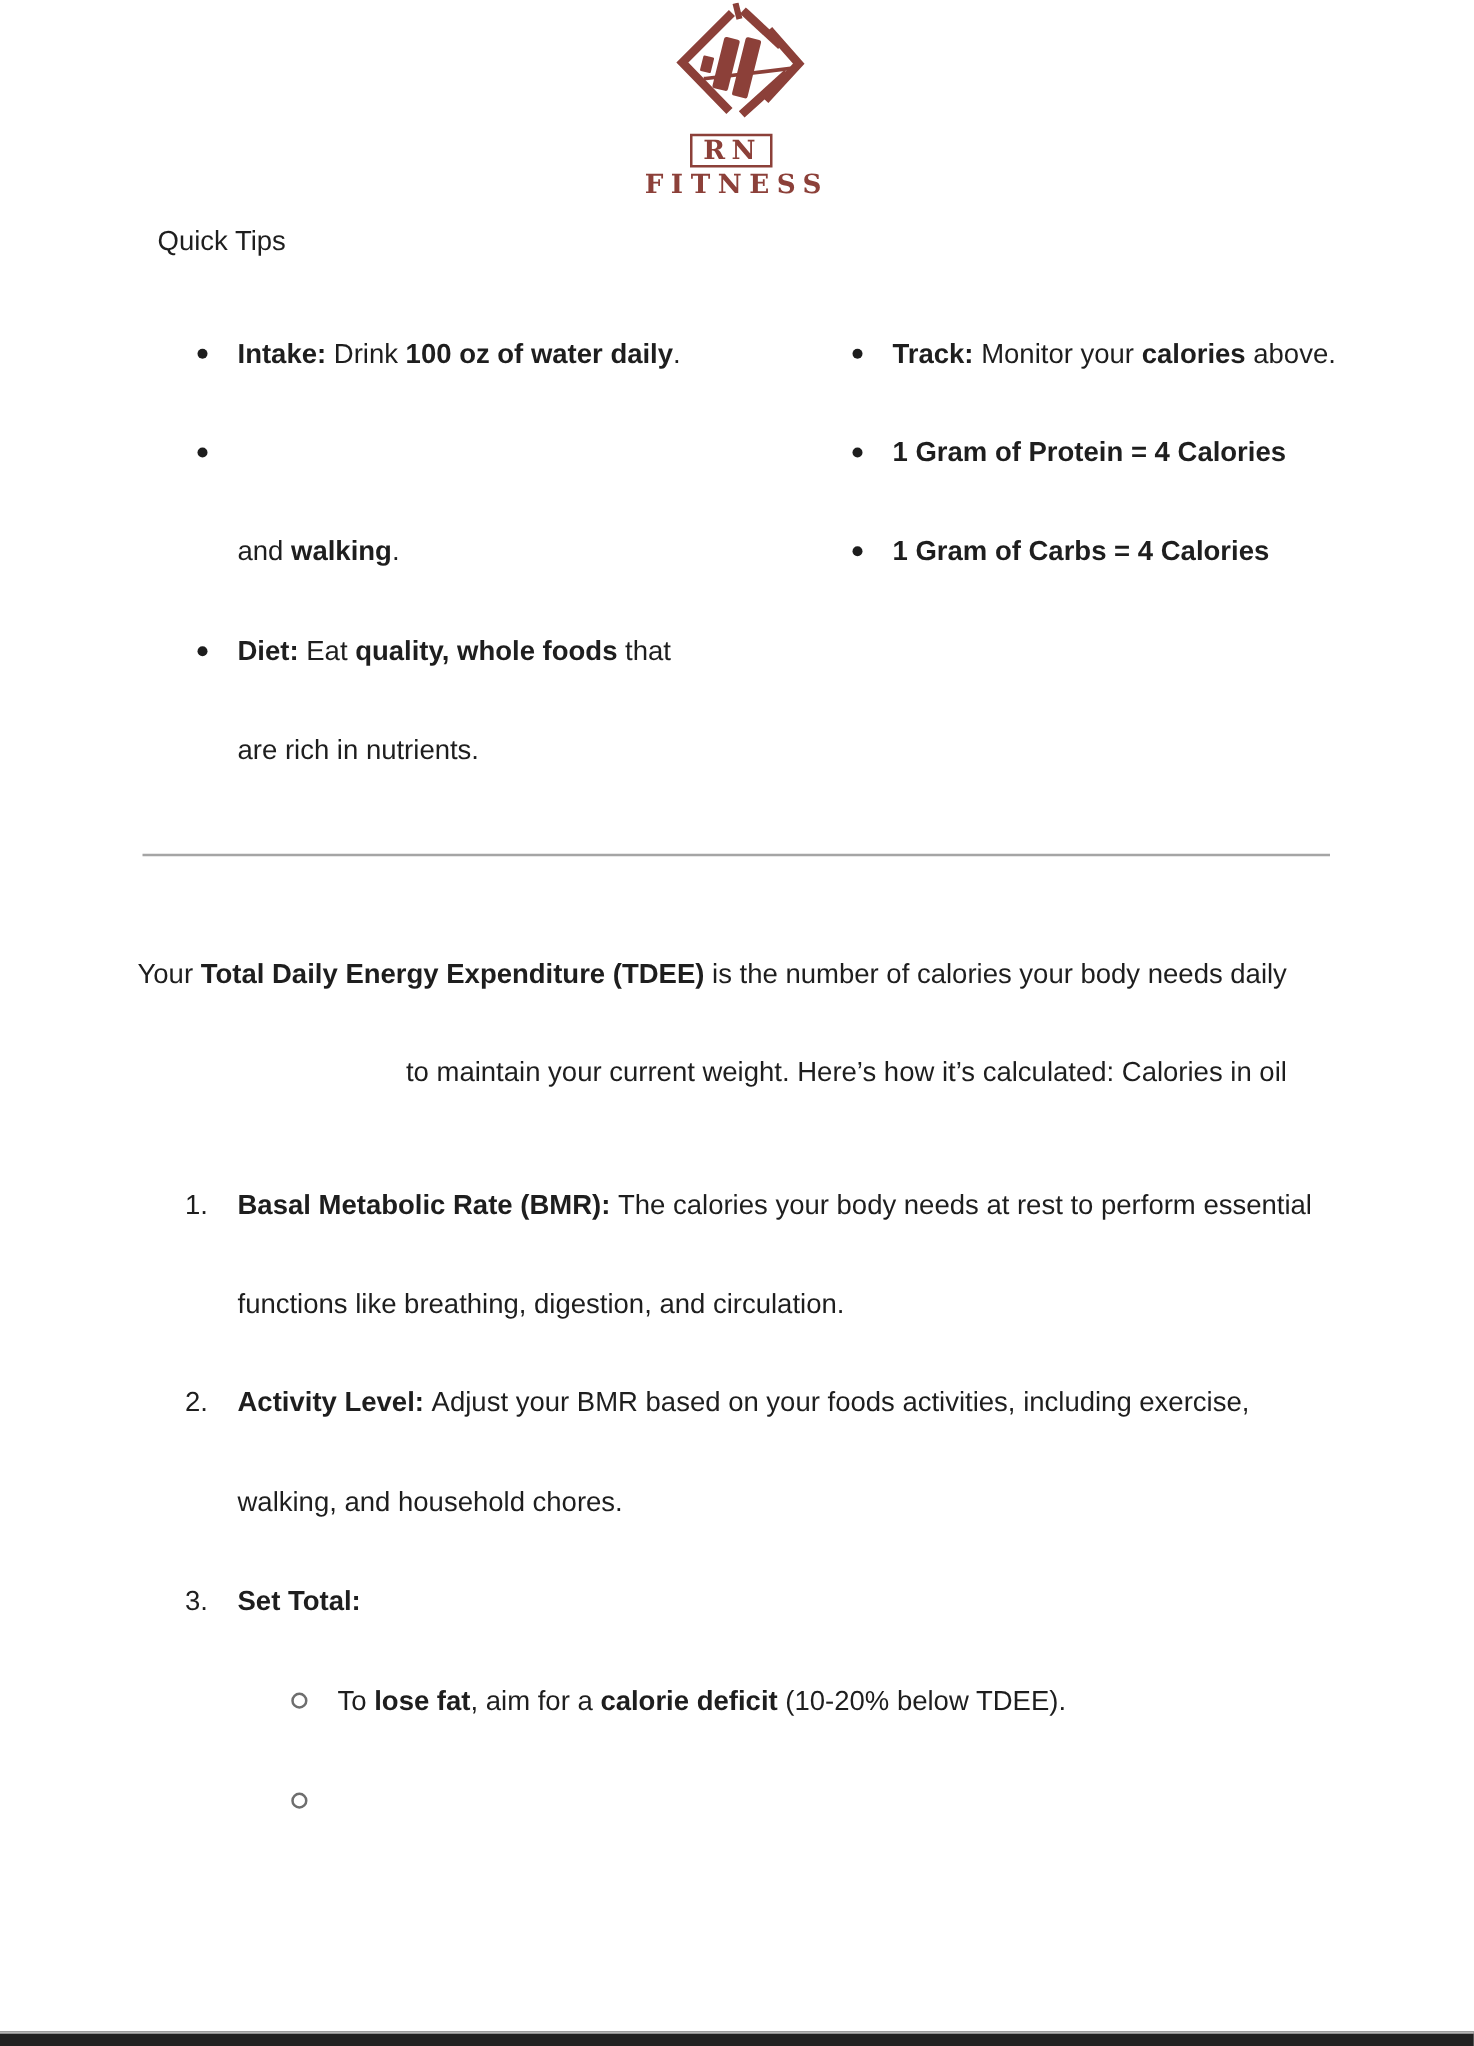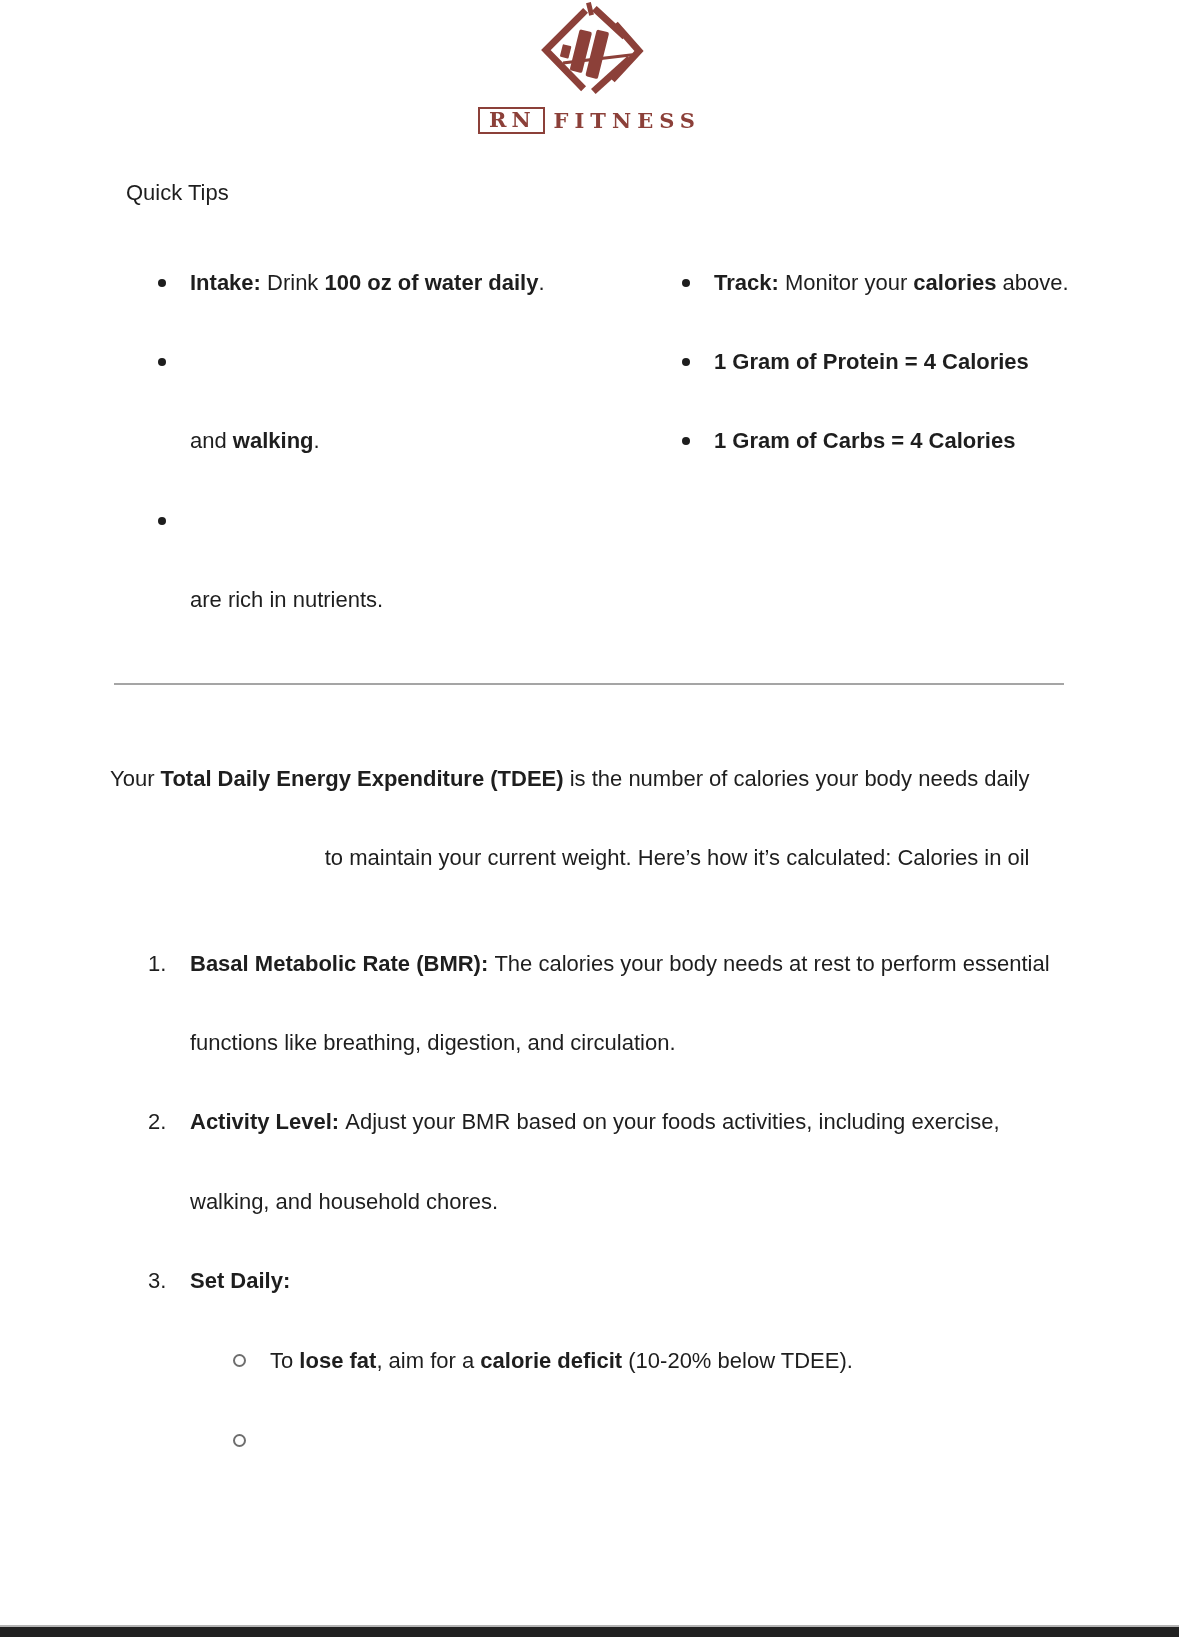--- a/index.html
+++ b/index.html
@@ -10,21 +10,21 @@
   }
   .page{position:relative;width:1179px;height:1637px;background:#fff;}
 
   
   .logo{position:absolute;top:2px;left:0;right:0;text-align:center;}
   .logo svg{display:block;margin:0 auto;}
   .brand{
     margin-top:7px;
     font-family:"DejaVu Serif","Liberation Serif",serif;
     font-weight:700;font-size:21px;letter-spacing:5px;color:#8c4039;
-    display:flex;justify-content:center;align-items:center;
+    display:flex;justify-content:center;align-items:center;flex-direction:column;
   }
   .brand .boxed{border:2.5px solid #8c4039;padding:0 7px 1px 9px;margin-right:9px;line-height:1.05;}
   .brand .rest{letter-spacing:6px;}
 
   
   .h-quick{
     position:absolute;left:110px;top:137px;margin:16px;
     font-size:22px;font-weight:400;line-height:80px;height:80px;white-space:nowrap;
   }
 
@@ -96,20 +96,21 @@
         </span>
       </div>
       <div class="row">
         <span class="marker"></span>
         <span class="txt"><span>and </span><span class="b">walking</span><span>.</span></span>
       </div>
       <div class="row">
         <span class="marker">
           <span class="dot"></span>
         </span>
+        <span class="txt"><span class="b">Diet: </span><span>Eat </span><span class="b">quality, whole foods</span><span> that</span></span>
       </div>
       <div class="row">
         <span class="marker"></span>
         <span class="txt"><span>are rich in nutrients.</span></span>
       </div>
     </div>
   <div class="col right">
       <div class="row">
         <span class="marker">
           <span class="dot"></span>
@@ -153,21 +154,21 @@
       <div class="row">
         <span class="marker">2.</span>
         <span class="txt"><span class="b">Activity Level: </span><span>Adjust your BMR based on your foods activities, including exercise,</span></span>
       </div>
       <div class="row">
         <span class="marker"></span>
         <span class="txt"><span>walking, and household chores.</span></span>
       </div>
       <div class="row">
         <span class="marker">3.</span>
-        <span class="txt"><span class="b">Set Daily:</span></span>
+        <span class="txt"><span class="b">Set Total:</span></span>
       </div>
       <div class="row indent1">
         <span class="marker">
           <span class="ring"></span>
         </span>
         <span class="txt"><span>To </span><span class="b">lose fat</span><span>, aim for a </span><span class="b">calorie deficit</span><span> (10-20% below TDEE).</span></span>
       </div>
       <div class="row indent1">
         <span class="marker">
           <span class="ring"></span>

